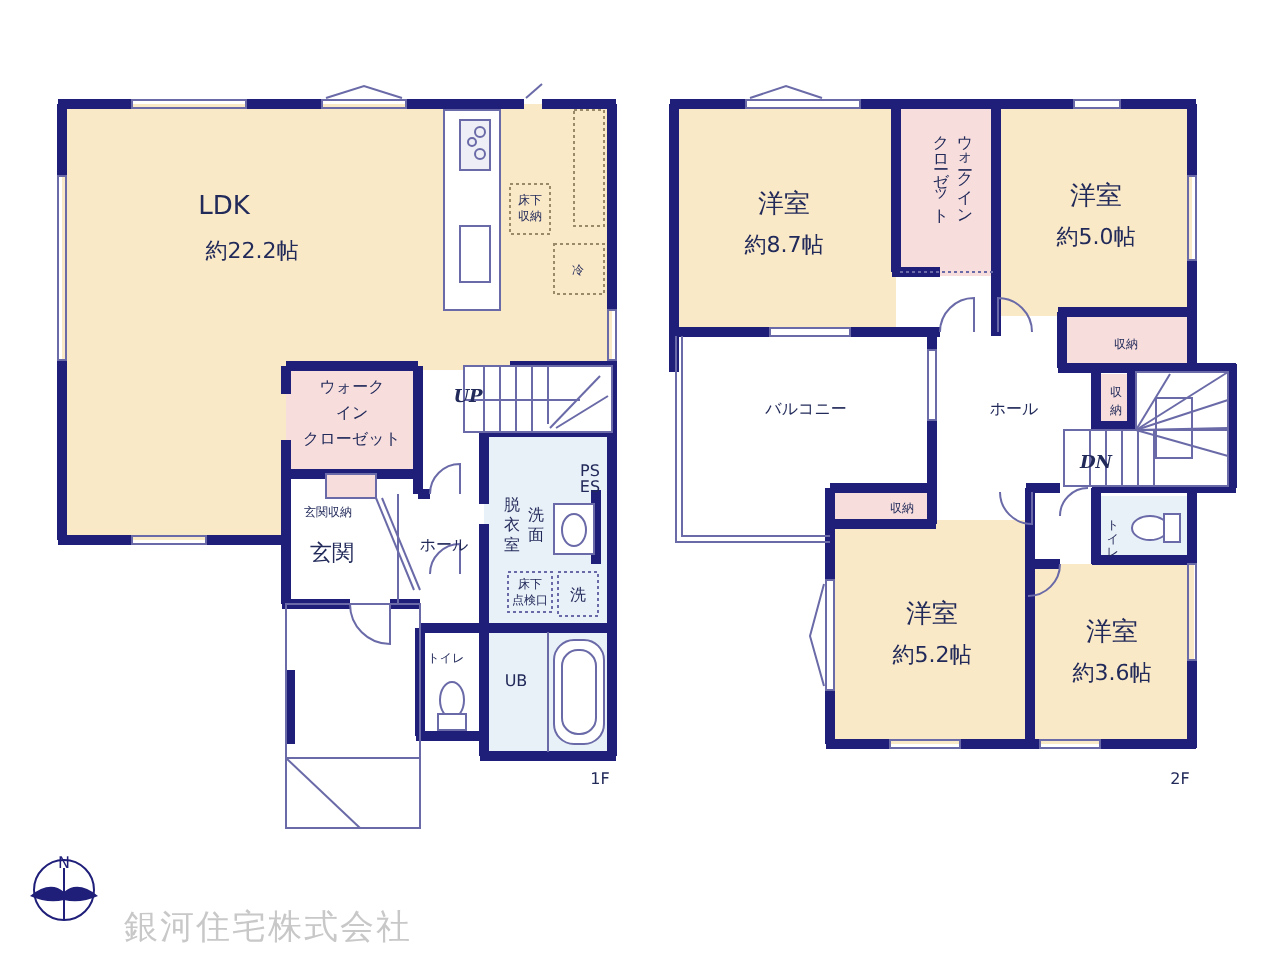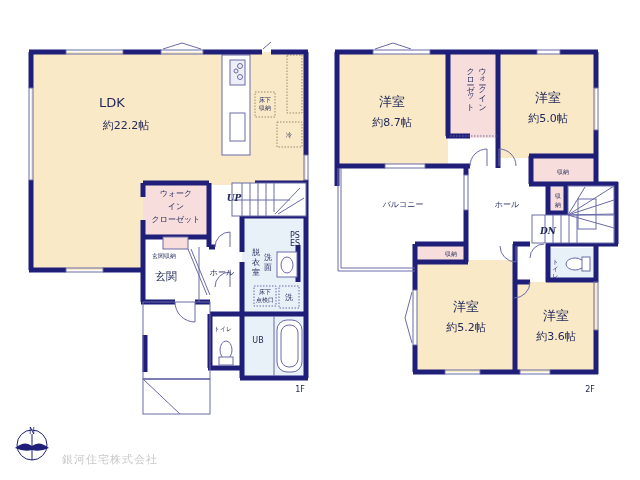--- a/index.html
+++ b/index.html
@@ -4,21 +4,21 @@
 <style>
   html, body { margin: 0; padding: 0; background: #ffffff; }
   body { width: 640px; height: 480px; position: relative; overflow: hidden; font-family: "DejaVu Sans", sans-serif; }
   svg { position: absolute; left: 0; top: 0; }
   .lbl { fill: #222a5a; font-family: "DejaVu Sans", sans-serif; }
   .lbl-big { font-size: 13px; }
   .lbl-med { font-size: 11px; }
   .lbl-sm { font-size: 8px; }
   .lbl-xs { font-size: 6px; }
   .lbl-it { font-family: "DejaVu Serif", serif; font-style: italic; font-weight: bold; font-size: 9px; fill: #222a5a; }
-  .company { position: absolute; left: 62px; top: 452px; font-size: 11px; color: #c8c8c8; letter-spacing: 1px; font-family: "DejaVu Sans", sans-serif; }
+  .company { position: absolute; left: 62px; top: 452px; font-size: 17px; color: #c8c8c8; letter-spacing: 1px; font-family: "DejaVu Sans", sans-serif; }
 </style>
 </head>
 <body>
 
 <svg width="640" height="480" viewBox="0 0 640 480">
 
   <g>
 
     <rect x="31" y="52" width="275" height="133" fill="#fae9c7"></rect>
     <rect x="31" y="185" width="112" height="85" fill="#fae9c7"></rect>

